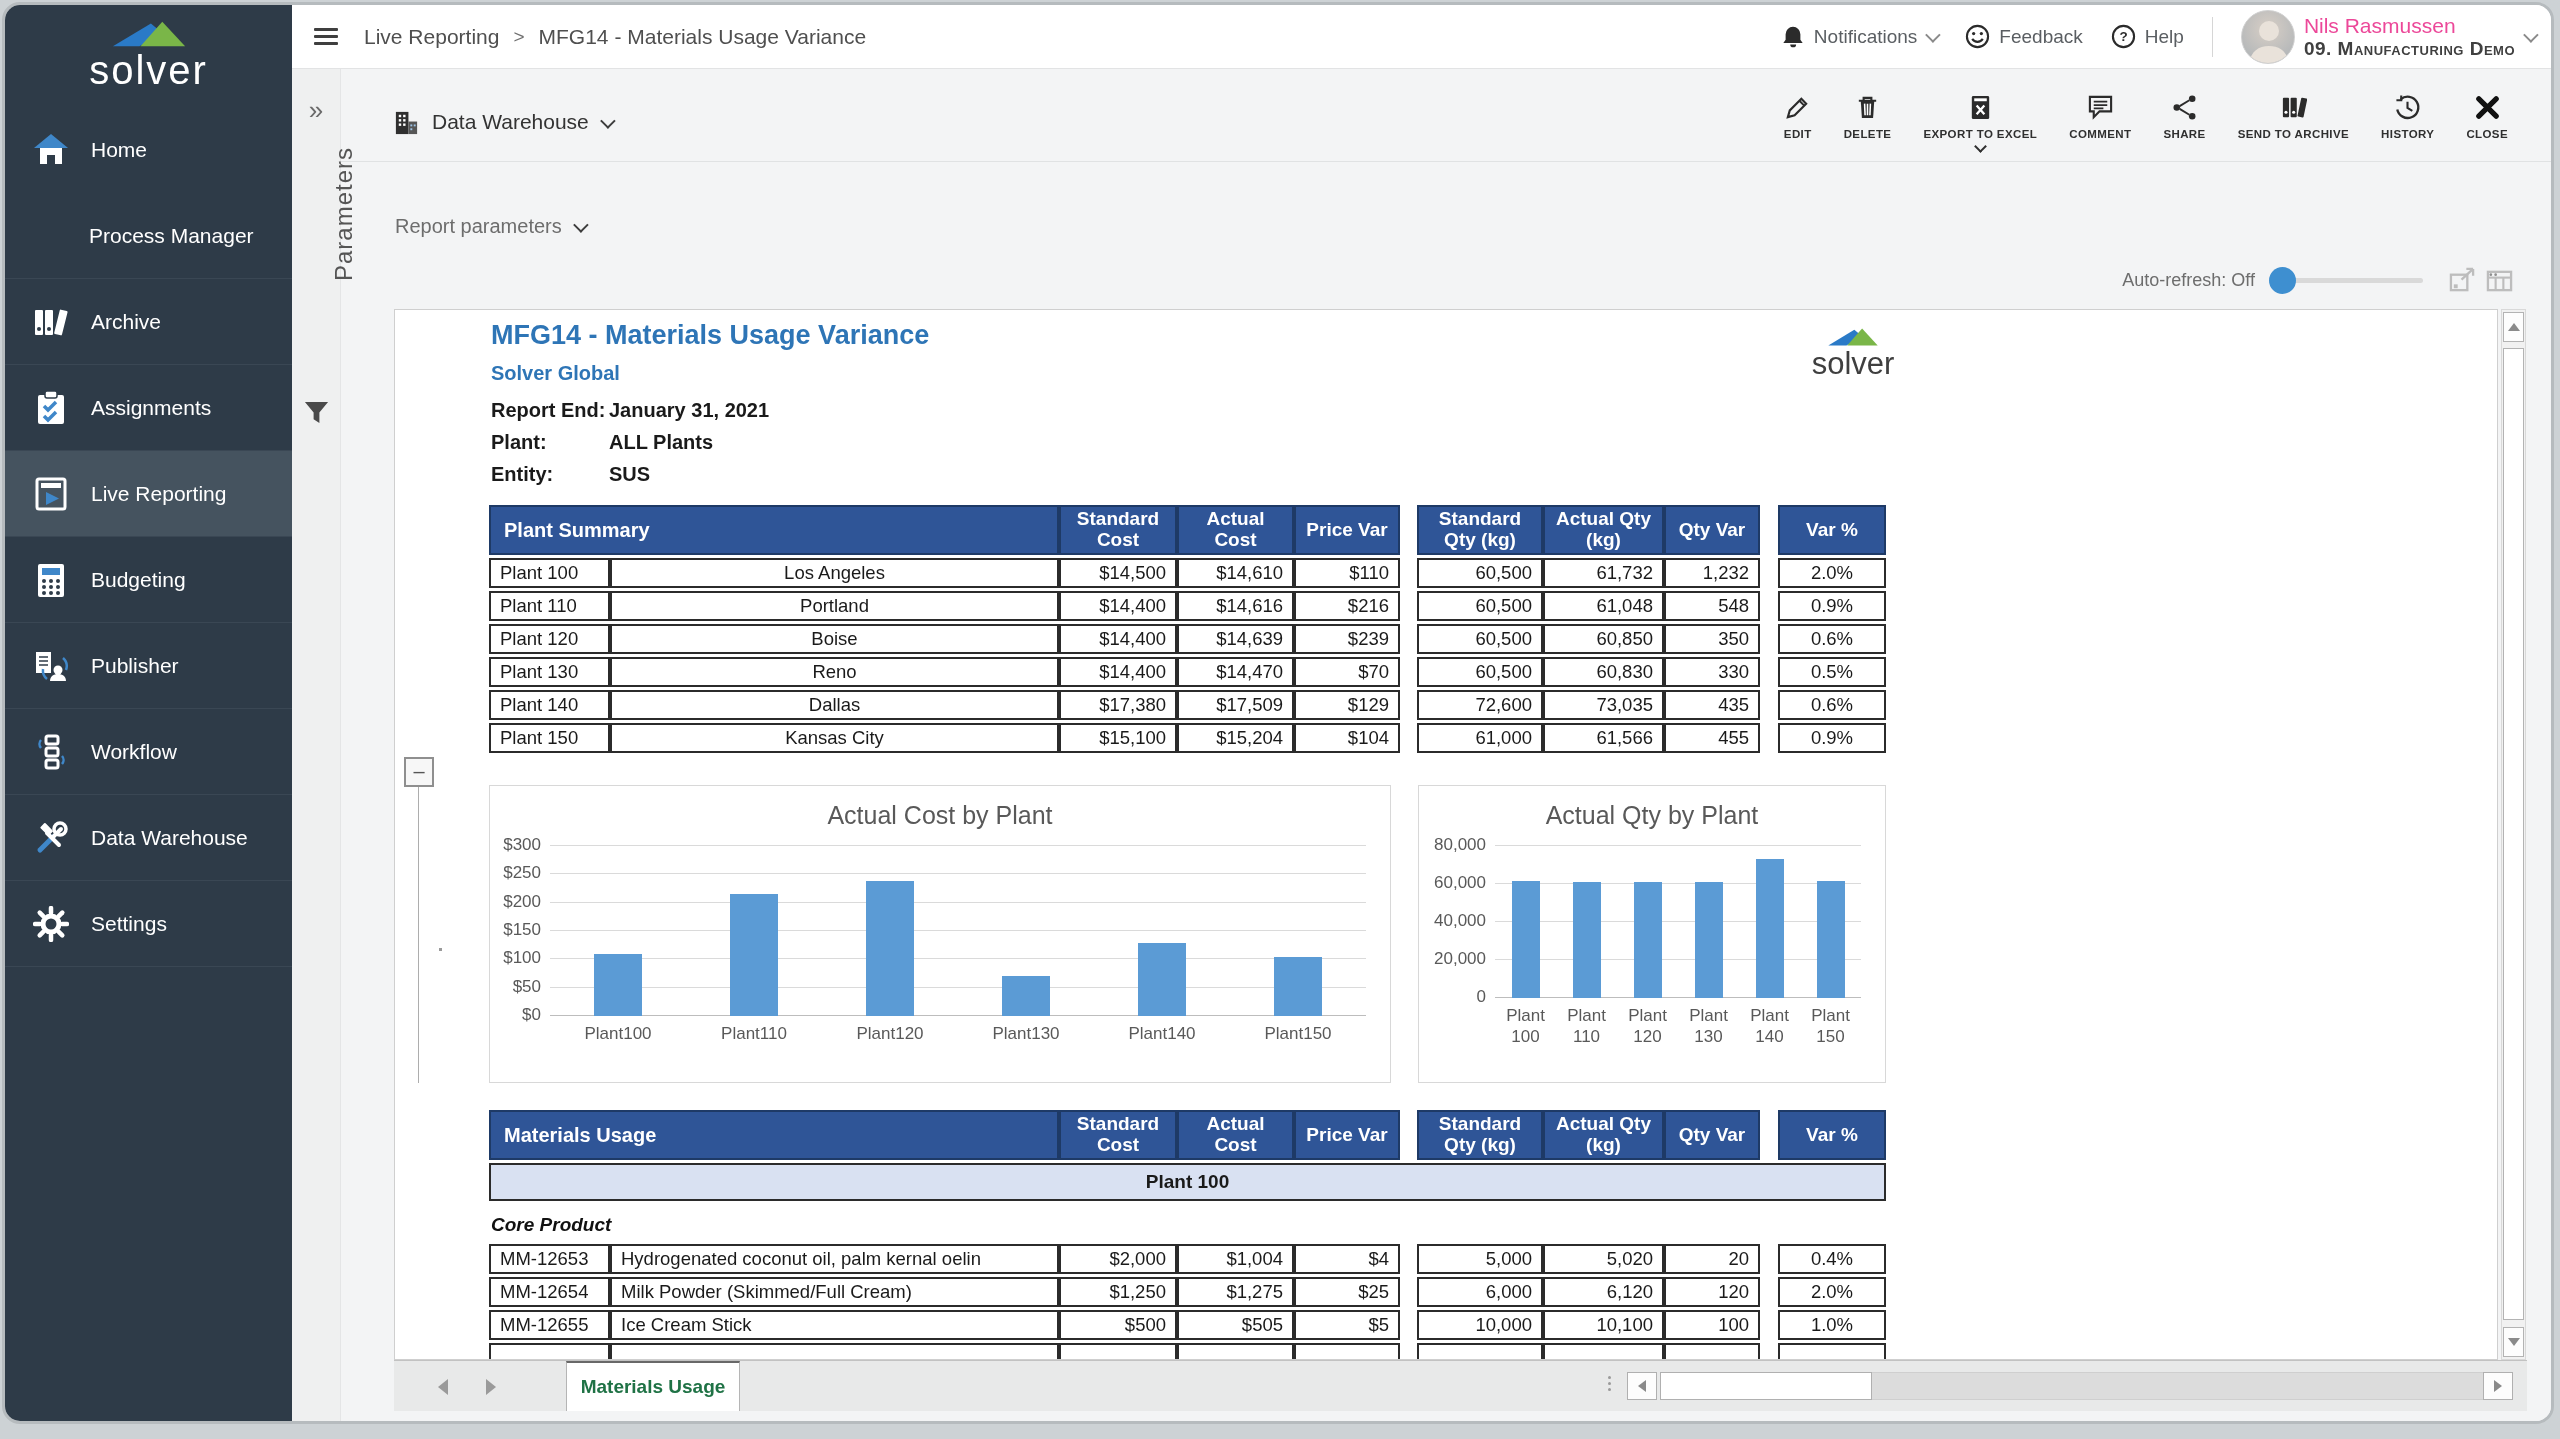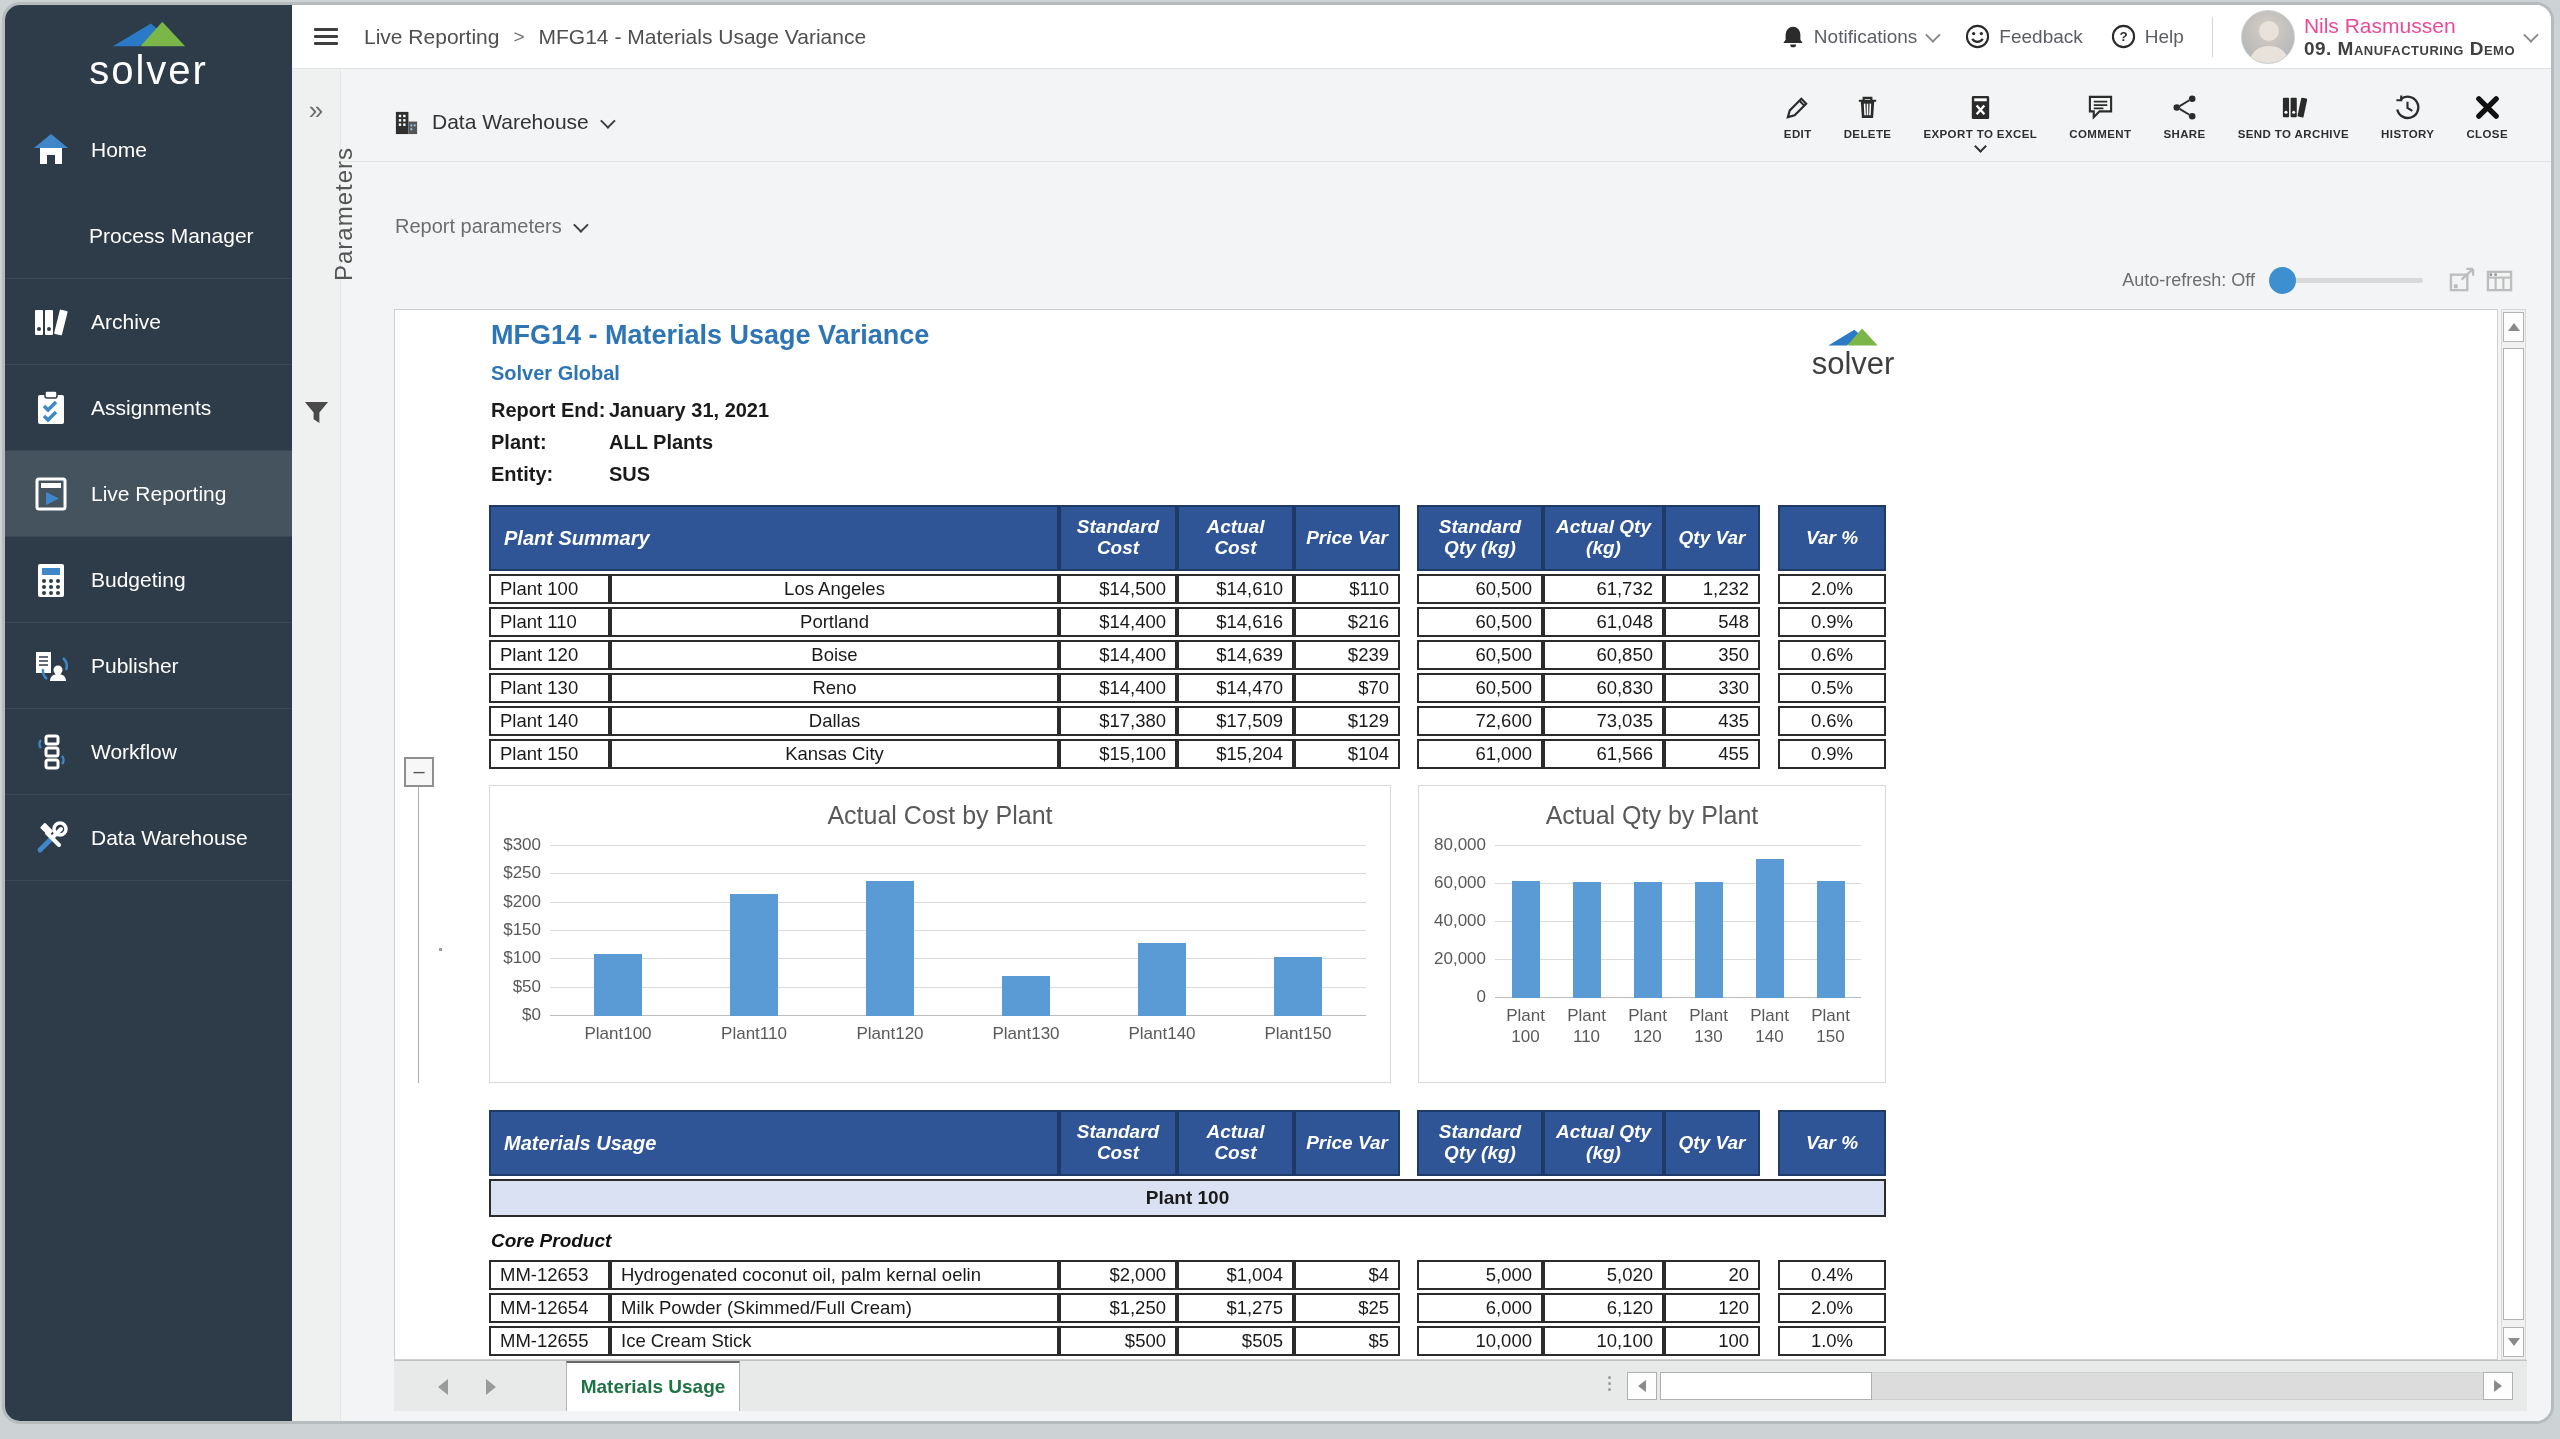--- a/index.html
+++ b/index.html
@@ -77,21 +77,21 @@
   .r-logo .logo-mountain { width:52px; height:22px; }
   .r-logo-text { font-size:31px; color:#3f3f3f; line-height:1; }
 
   .group-btn { position:absolute; left:9px; top:447px; width:30px; height:30px; border:2px solid #8f8f8f; background:#f7f7f7; color:#555; font-size:20px; line-height:25px; text-align:center; cursor:pointer; }
   .group-line { position:absolute; left:23px; top:477px; width:1px; height:296px; background:#adadad; }
   .group-dot { position:absolute; left:44px; top:638px; width:3px; height:3px; background:#9a9a9a; }
 
   
   .t-grid { display:grid; grid-template-columns:121px 449px 118px 117px 106px 17px 126px 121px 96px 18px 108px; }
   .t-grid-h { display:grid; grid-template-columns:570px 118px 117px 106px 17px 126px 121px 96px 18px 108px; }
-  .t-header { height:66px;font-style:italic; }
+  .t-header { height:50px; }
   .hc { background:var(--header-blue,#2F5597); border:2px solid #1e3a66; color:#fff; font-weight:bold; font-size:19px; display:flex; align-items:center; justify-content:center; text-align:center; line-height:1.1; padding:0 4px; }
   .hc.title { justify-content:flex-start; font-size:20px; padding-left:13px; text-align:left; }
   .gapc { background:transparent; }
   .t-row { height:30px; margin-top:3px; }
   .dc { background:#fff; border:2px solid #2b2b2b; font-size:18.5px; color:#1a1a1a; display:flex; align-items:center; padding:0 9px; white-space:nowrap; overflow:hidden; }
   .dc.code { justify-content:flex-start; }
   .dc.name.center { justify-content:center; }
   .dc.name.left { justify-content:flex-start; }
   .dc.num { justify-content:flex-end; }
   .dc.pct { justify-content:center; }
@@ -245,20 +245,36 @@
       </div>
       <div class="nav-item">
         <svg class="nav-icon" viewBox="0 0 36 36">
             <line x1="7" y1="30" x2="20" y2="17" stroke="#3f87c9" stroke-width="5" stroke-linecap="round"></line>
             <path d="M20 17 28 9" stroke="#fff" stroke-width="4" stroke-linecap="round"></path>
             <circle cx="27" cy="9" r="6" fill="none" stroke="#fff" stroke-width="3.5"></circle>
             <rect x="8" y="6" width="12" height="7" rx="1" fill="#fff" transform="rotate(45 14 9)"></rect>
             <line x1="14" y1="13" x2="26" y2="25" stroke="#fff" stroke-width="4" stroke-linecap="round"></line>
           </svg>
         <span>Data Warehouse</span>
+      </div>
+      <div class="nav-item">
+        <svg class="nav-icon" viewBox="0 0 36 36">
+            <circle cx="18" cy="18" r="8" fill="none" stroke="#fff" stroke-width="5"></circle>
+            <g stroke="#fff" stroke-width="4.5" stroke-linecap="round">
+              <line x1="18" y1="2" x2="18" y2="7"></line>
+              <line x1="18" y1="29" x2="18" y2="34"></line>
+              <line x1="2" y1="18" x2="7" y2="18"></line>
+              <line x1="29" y1="18" x2="34" y2="18"></line>
+              <line x1="6.7" y1="6.7" x2="10.2" y2="10.2"></line>
+              <line x1="25.8" y1="25.8" x2="29.3" y2="29.3"></line>
+              <line x1="6.7" y1="29.3" x2="10.2" y2="25.8"></line>
+              <line x1="25.8" y1="10.2" x2="29.3" y2="6.7"></line>
+            </g>
+          </svg>
+        <span>Settings</span>
       </div>
     </nav>
   </aside>
 
   <div class="main">
     <header class="topbar">
       <div class="hamburger">
           <div></div>
           <div></div>
           <div></div>

